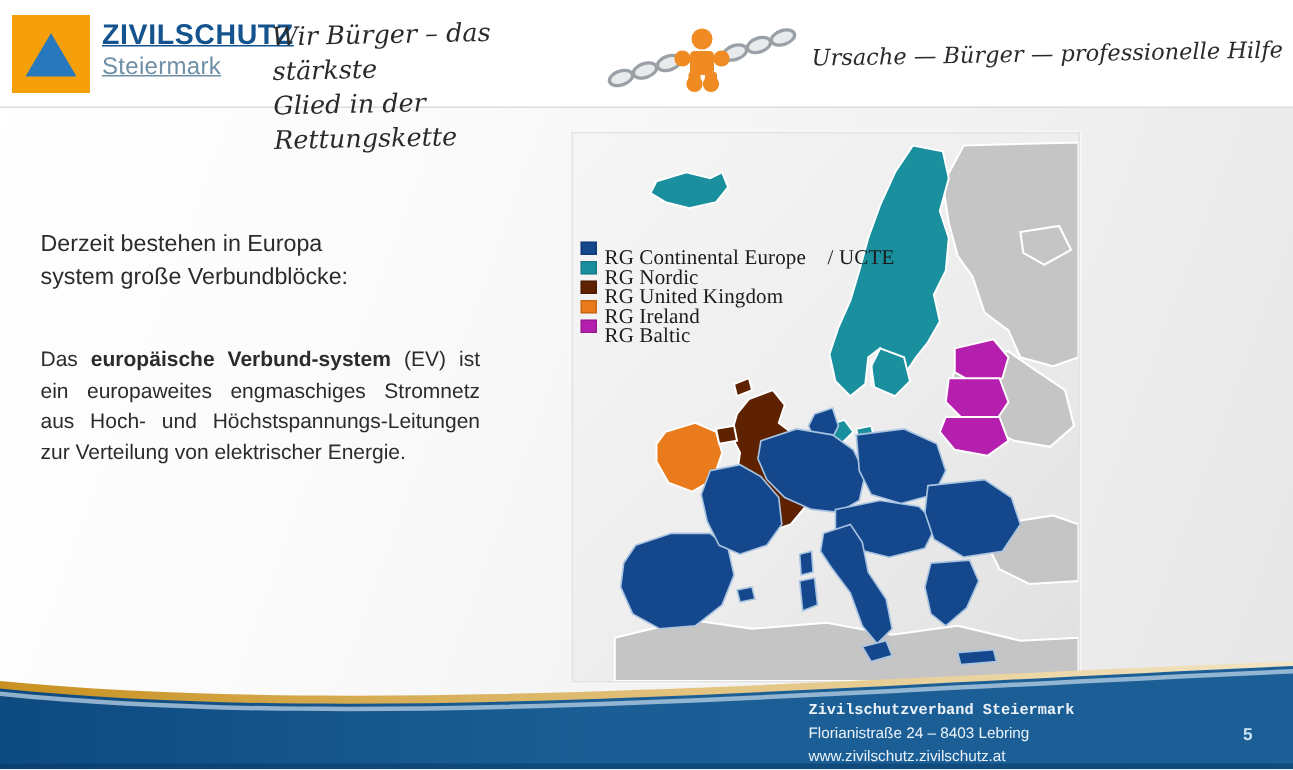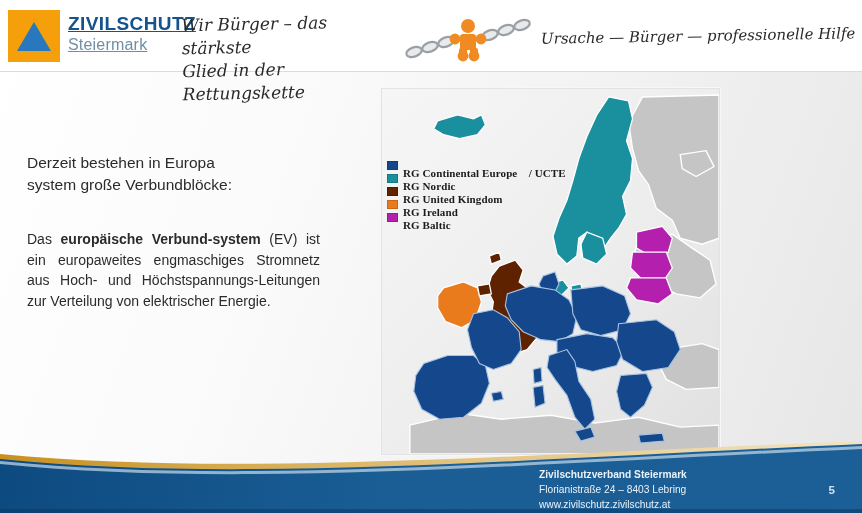--- a/index.html
+++ b/index.html
@@ -150,22 +150,22 @@
   }
   .legend-sw {
     width: 11px; height: 9px;
     margin-right: 5px;
     flex: none;
     border: 1px solid rgba(0,0,0,0.15);
     box-sizing: border-box;
   }
   .legend-label {
     font-family: "Liberation Serif", serif;
-    font-size: 11px;
-    font-weight: bold;
+    font-size: 14px;
+    font-weight: normal;
     color: #1b1b1b;
     white-space: pre;
     letter-spacing: 0.1px;
     margin-top: 16px;
   }
 
   
   .footer {
     position: absolute;
     left: 0; bottom: 0;
@@ -182,20 +182,21 @@
     position: absolute;
     left: 539px; top: 26px;
     color: #eaf1f8;
     font-size: 10.2px;
     line-height: 1.48;
     z-index: 3;
   }
   .footer-text .ft-strong {
     font-weight: bold;
     display: block;
+    font-family: Liberation Mono, monospace;
   }
   .footer-text .ft-line { display: block; }
   .page-num {
     position: absolute;
     right: 27px; top: 43px;
     color: #cfe2f2;
     font-size: 11.5px;
     font-weight: bold;
     z-index: 3;
   }

